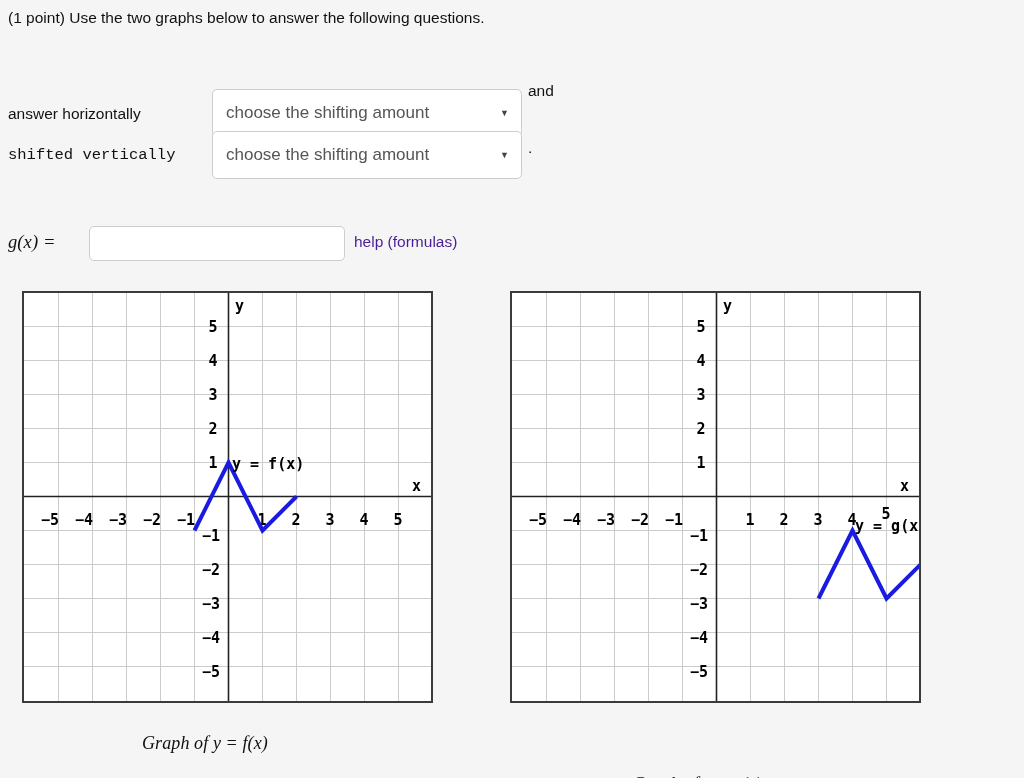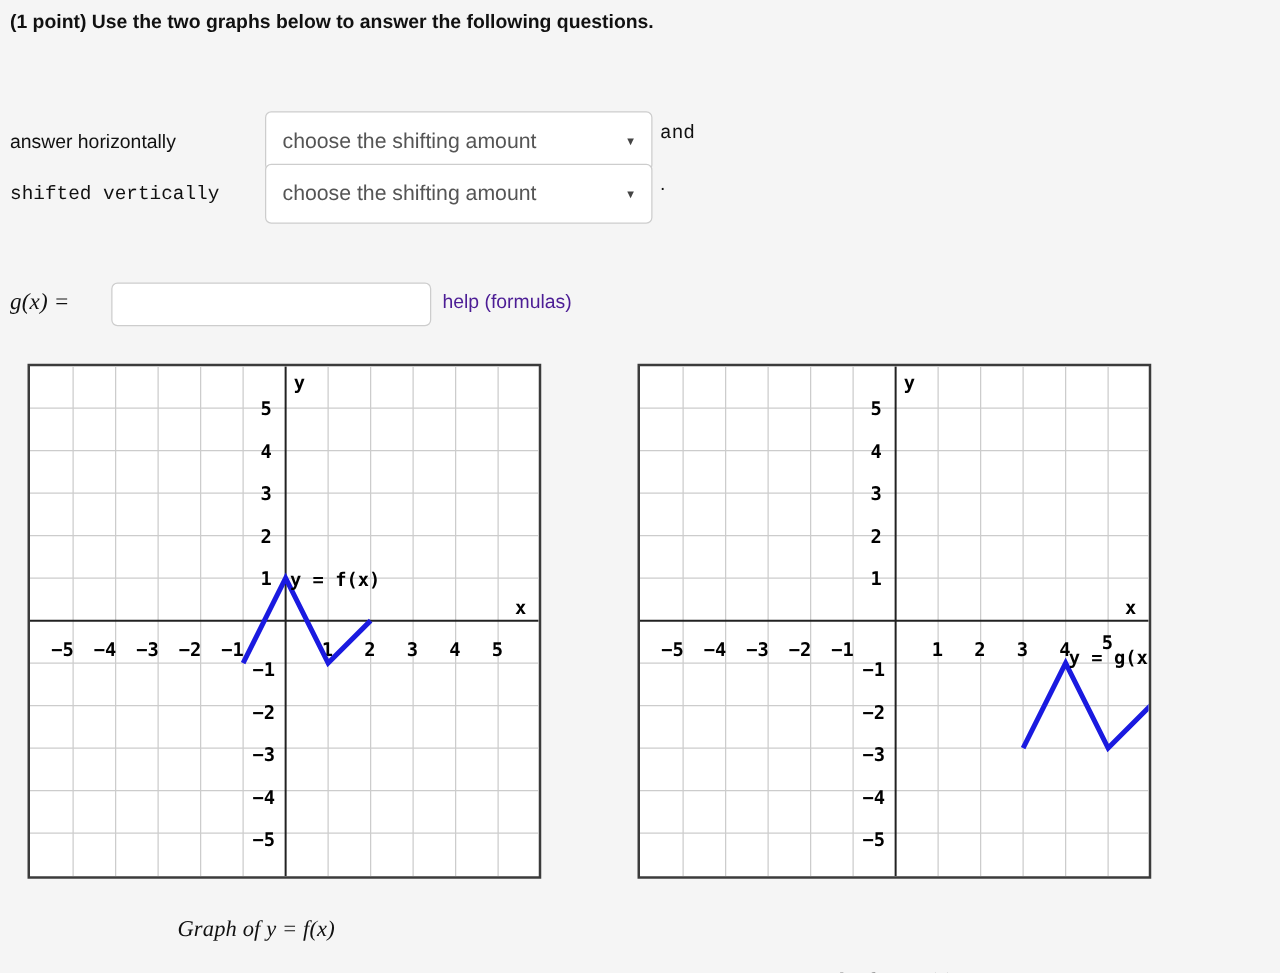--- a/index.html
+++ b/index.html
@@ -16,25 +16,25 @@
     position: relative;
   }
   .page { position: relative; width: 1024px; height: 778px; }
 
   
   .prompt-line {
     position: absolute;
     white-space: nowrap;
     line-height: 1.2;
   }
-  #line-intro { left: 8px; top: 9px; font-weight: bold; }
+  #line-intro { left: 8px; top: 9px; }
   #line-a     { left: 8px; top: 62px; }
   #lbl-horiz  { left: 8px; top: 105px; }
   #lbl-vert   { left: 8px; top: 146px; font-family: Liberation Mono, monospace; }
-  #word-and   { left: 528px; top: 97px; font-family: Liberation Mono, monospace; }
+  #word-and   { left: 528px; top: 82px; }
   #period-mark{ left: 528px; top: 139px; }
   #line-b     { left: 8px; top: 199px; }
   #gx-eq      { left: 8px; top: 231px; }
   #help-link  { left: 354px; top: 233px; color: #4c1d95; cursor: pointer; text-decoration: none; }
 
   
   .m {
     font-family: "Liberation Serif", "DejaVu Serif", serif;
     font-style: italic;
     font-size: 18.5px;

